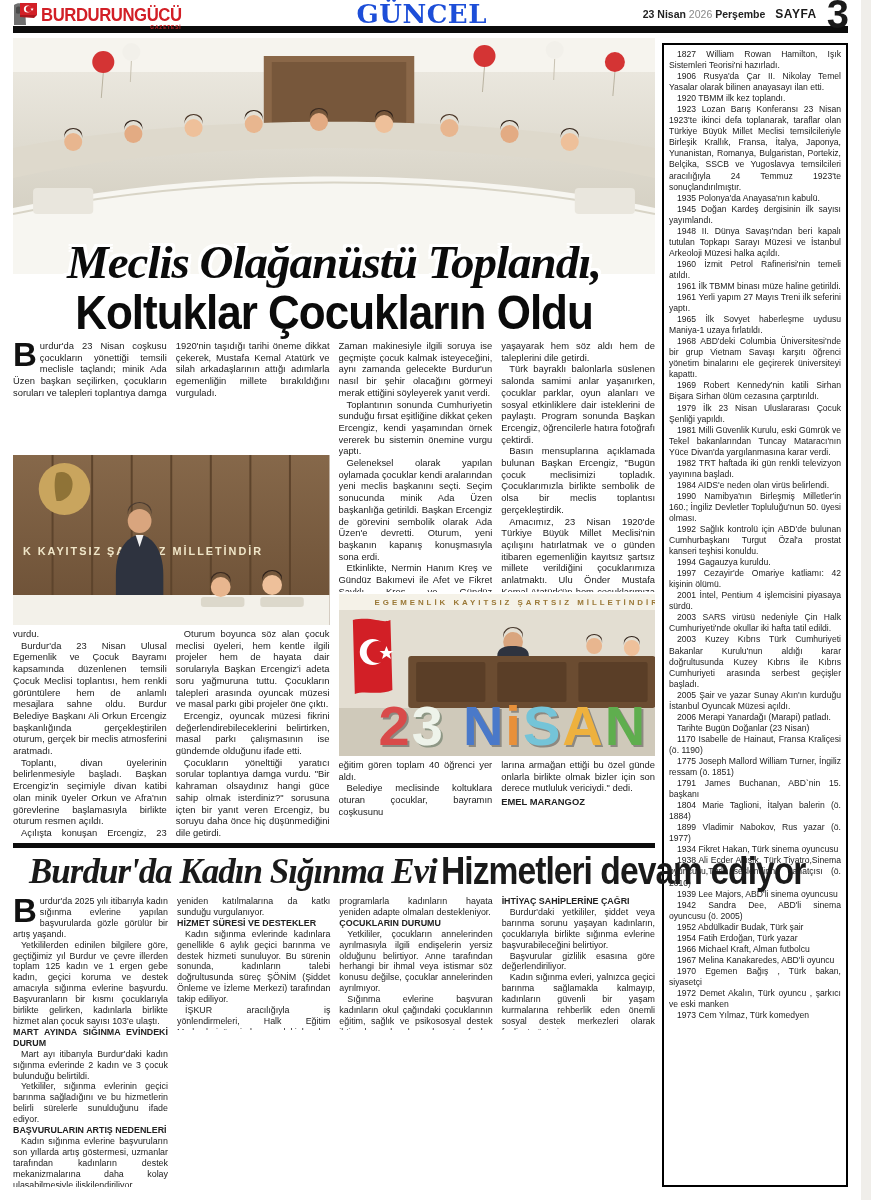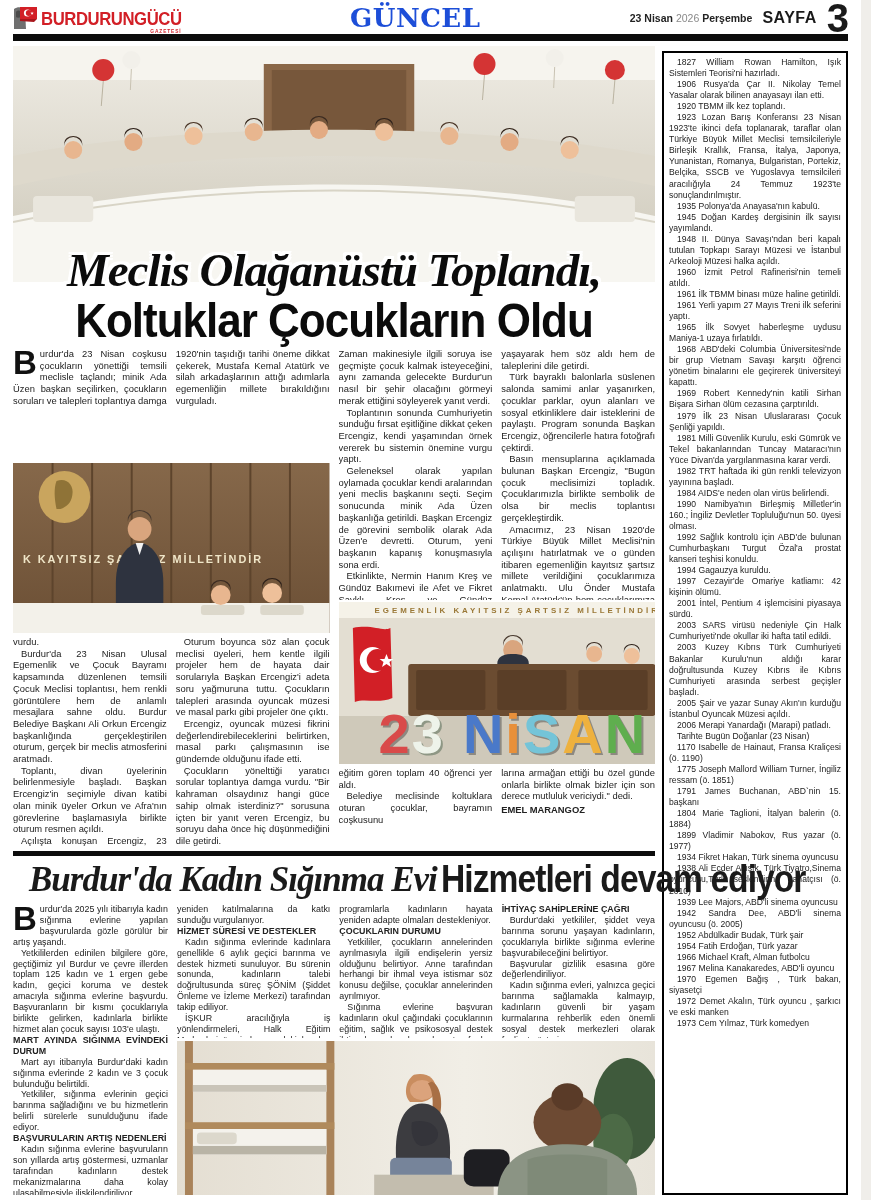--- a/index.html
+++ b/index.html
@@ -2,32 +2,32 @@
 <html lang="tr"><head>
 <meta charset="utf-8">
 <style>
   * { margin:0; padding:0; box-sizing:border-box; }
   html,body { background:#fff; }
   body { font-family:"Liberation Sans", sans-serif; color:#1a1a1a; }
   .page { position:relative; width:871px; height:1200px; background:#fff; overflow:hidden; margin:0 auto;
           border-right:10px solid #f0eeea; }
 
   
-  .hdr { display:flex; align-items:center; justify-content:space-between; padding:3px 14px 1px 12px; height:34px; }
+  .hdr { display:flex; align-items:center; justify-content:space-between; padding:3px 14px 1px 12px; height:26px; }
   .mast { display:flex; align-items:center; gap:3px; }
   .mast-flag { width:26px; height:26px; }
   .mast-words { display:flex; align-items:flex-start; line-height:1; transform:scaleX(.88); transform-origin:left; }
   .mast-black { font-size:19px; font-weight:bold; color:#d21f26; letter-spacing:-0.5px; }
   .mast-red { font-size:19px; font-weight:bold; color:#d21f26; letter-spacing:-0.5px; position:relative; }
   .mast-sub { position:absolute; right:0; bottom:-7px; font-size:5.5px; font-weight:bold; color:#d21f26; letter-spacing:1px; }
   .section-name { font-family:"DejaVu Serif","Liberation Serif",serif; font-weight:bold; font-size:26px; letter-spacing:.5px; color:#1d4ed8; }
   .hdr-right { display:flex; align-items:center; gap:10px; }
   .hdr-date { font-size:10.5px; font-weight:bold; color:#222; }
   .hdr-date .yr { color:#8a8a8a; font-weight:normal; }
-  .page-label { font-size:16px; font-weight:bold; letter-spacing:.5px; }
+  .page-label { font-size:12px; font-weight:bold; letter-spacing:.5px; }
   .page-num { font-size:40px; font-weight:900; line-height:30px; letter-spacing:-2px; }
   .hdr-rule { height:7px; background:#0c0c0c; margin:0 13px; }
 
   
   .content { display:flex; gap:7px; padding:5px 13px 0 13px; height:1154px; }
   .left { width:642px; display:flex; flex-direction:column; }
   .sidebar { width:196px; display:flex; flex-direction:row; }
 
   
   .photo1 { position:relative; height:236px; overflow:visible; }
@@ -67,21 +67,21 @@
   .nl3{color:#e8903a;} .nl4{color:#74c4d8;} .nl5{color:#eeb13e;} .nl6{color:#5fae4e;}
 
   
   .rule2 { height:5px; background:#0c0c0c; margin:5px 0 1px 0; }
   .hl-bottom { white-space:nowrap; text-align:center; margin:2px 0 4px 16px; }
   .hl-bottom .it { font-family:"Liberation Serif","DejaVu Serif",serif; font-style:italic; font-weight:bold; font-size:35px; letter-spacing:-1px; }
   .hl-bottom .bd { font-weight:bold; font-size:35px; letter-spacing:-1px; transform:scale(.96,1.1); display:inline-block; transform-origin:left center; }
   .botbody { display:flex; gap:9px; flex:1; overflow:hidden; }
   .botbody p { font-size:8.9px; line-height:10.9px; }
   .bcol1 { width:155px; overflow:hidden; }
-  .bright { flex:1; display:flex; flex-direction:column; min-width:0;justify-content:flex-end; }
+  .bright { flex:1; display:flex; flex-direction:row; min-width:0;justify-content:flex-end; }
   .brow { display:flex; gap:9px; height:134px; overflow:hidden; }
   .bcol { flex:1; min-width:0; }
   .photo4 { flex:1; margin-top:3px; overflow:hidden; }
 
   
   .sb-head { position:relative; height:140px; background:linear-gradient(115deg,#cfc6b4 0%,#efece4 45%,#f7f5ef 100%); border-top:6px solid #0c0c0c; overflow:hidden; }
   .sb-clock { position:absolute; left:-6px; top:2px; width:92px; height:128px; }
   .sb-titles { position:absolute; right:6px; top:6px; text-align:right; }
   .sb-t1 { font-size:33px; line-height:34px; color:#9a7837; text-shadow:0 1px 1px rgba(60,40,10,.35); letter-spacing:.5px; }
   .sb-t1-rule { height:2px; background:#1a1a1a; margin:2px 0 2px 18px; }

